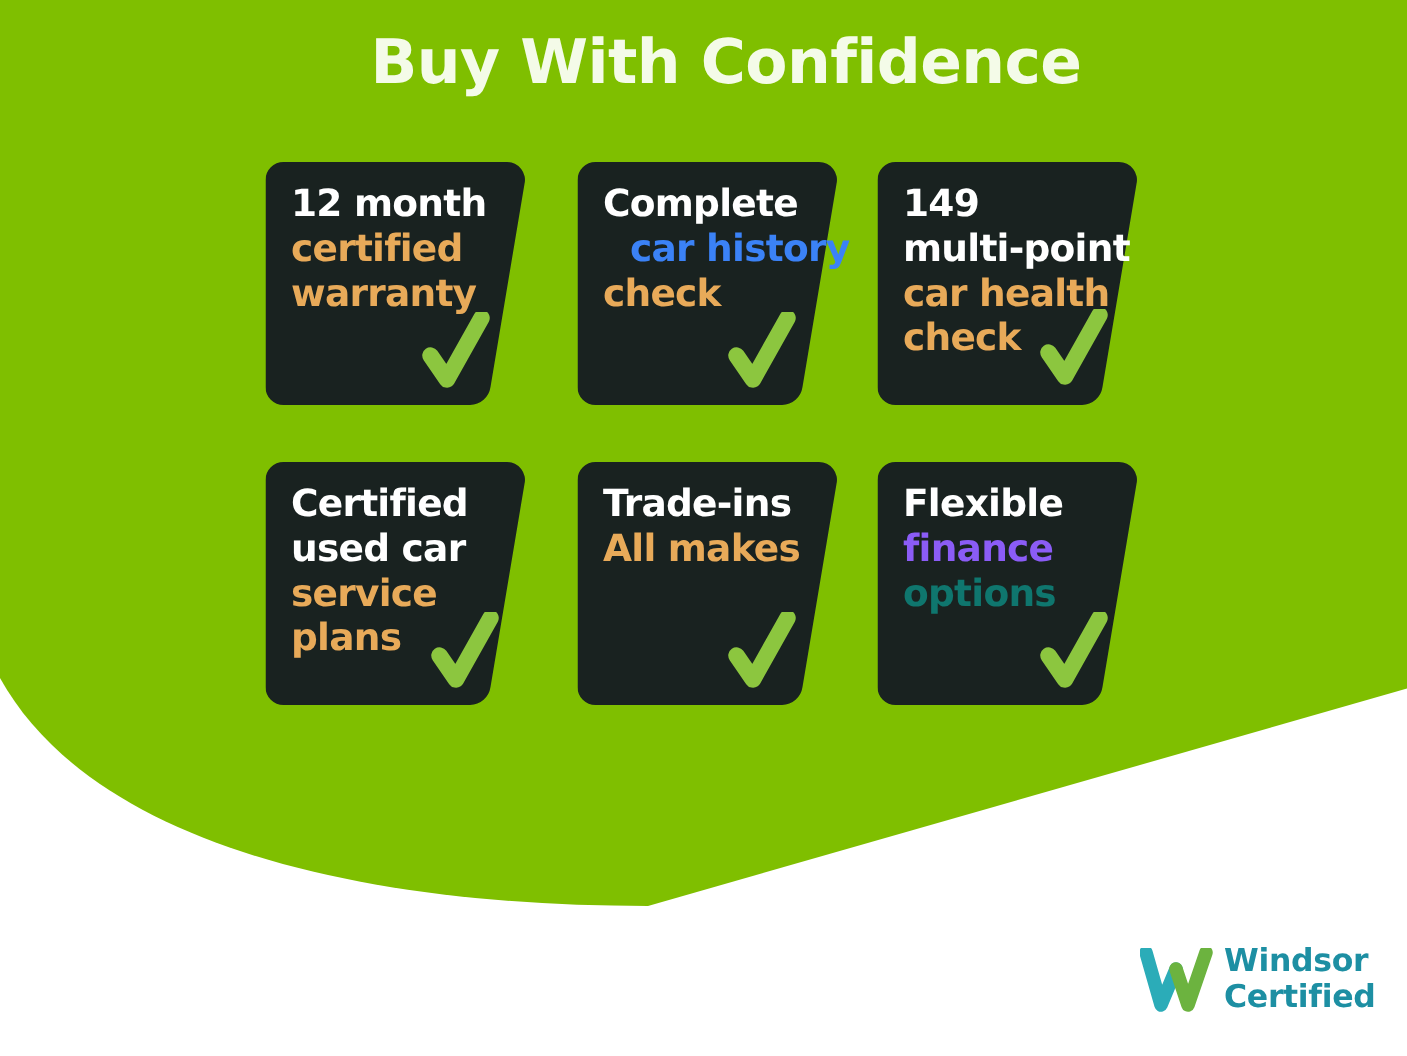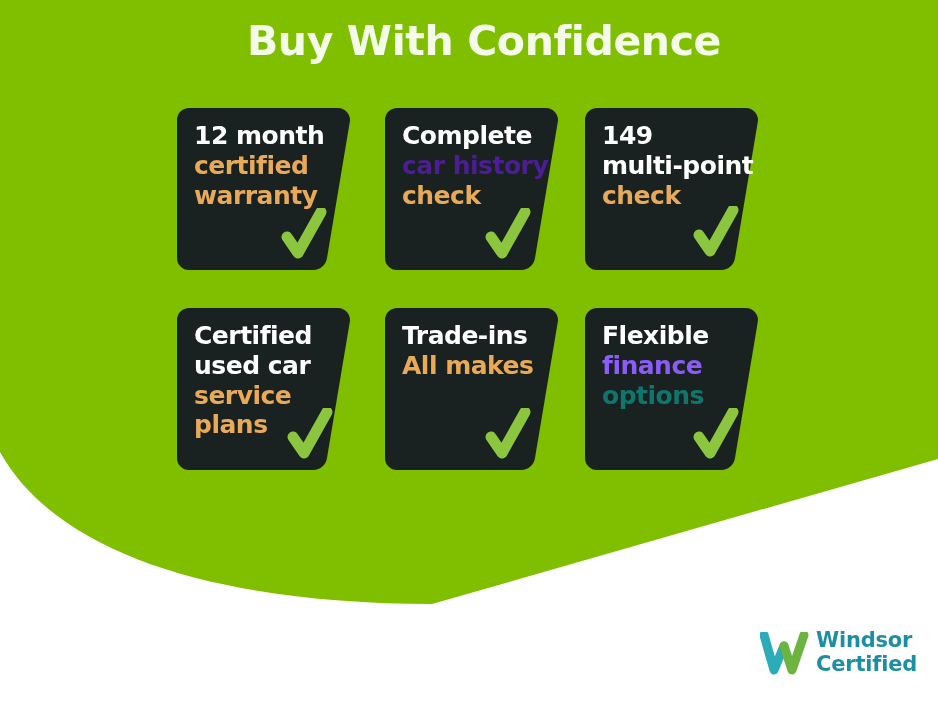--- a/index.html
+++ b/index.html
@@ -154,35 +154,36 @@
         <path d="M6,29 L17,45 L40,4" fill="none" stroke="#8cc63f" stroke-width="11" stroke-linecap="round" stroke-linejoin="round"></path>
       </svg>
     </div>
 
     <div class="card" id="card-1">
       <svg class="shape" viewBox="0 0 178 162">
         <path d="M12,0 H161 a12,12 0 0 1 11.6,15 L150,150 a14,14 0 0 1 -13.6,12 H12 A12,12 0 0 1 0,150 V12 A12,12 0 0 1 12,0 Z" fill="#192220"></path>
       </svg>
       <div class="content">
         <div class="line white" style="color: rgb(255, 255, 255);">Complete</div>
-        <div class="line gold" style="color: #4c1d95;">car history</div>
+        <div class="line gold" style="color: #3b82f6; margin-left: 18px;">car history</div>
         <div class="line gold" style="color: rgb(232, 170, 89);">check</div>
       </div>
       <svg class="check" viewBox="0 0 46 56">
         <path d="M6,29 L17,45 L40,4" fill="none" stroke="#8cc63f" stroke-width="11" stroke-linecap="round" stroke-linejoin="round"></path>
       </svg>
     </div>
 
     <div class="card" id="card-2">
       <svg class="shape" viewBox="0 0 178 162">
         <path d="M12,0 H161 a12,12 0 0 1 11.6,15 L150,150 a14,14 0 0 1 -13.6,12 H12 A12,12 0 0 1 0,150 V12 A12,12 0 0 1 12,0 Z" fill="#192220"></path>
       </svg>
       <div class="content">
         <div class="line white" style="color: rgb(255, 255, 255);">149</div>
         <div class="line white" style="color: rgb(255, 255, 255);">multi-point</div>
+        <div class="line gold" style="color: rgb(232, 170, 89);">car health</div>
         <div class="line gold" style="color: rgb(232, 170, 89);">check</div>
       </div>
       <svg class="check" viewBox="0 0 46 56">
         <path d="M6,29 L17,45 L40,4" fill="none" stroke="#8cc63f" stroke-width="11" stroke-linecap="round" stroke-linejoin="round"></path>
       </svg>
     </div>
 
     <div class="card" id="card-3">
       <svg class="shape" viewBox="0 0 178 162">
         <path d="M12,0 H161 a12,12 0 0 1 11.6,15 L150,150 a14,14 0 0 1 -13.6,12 H12 A12,12 0 0 1 0,150 V12 A12,12 0 0 1 12,0 Z" fill="#192220"></path>

